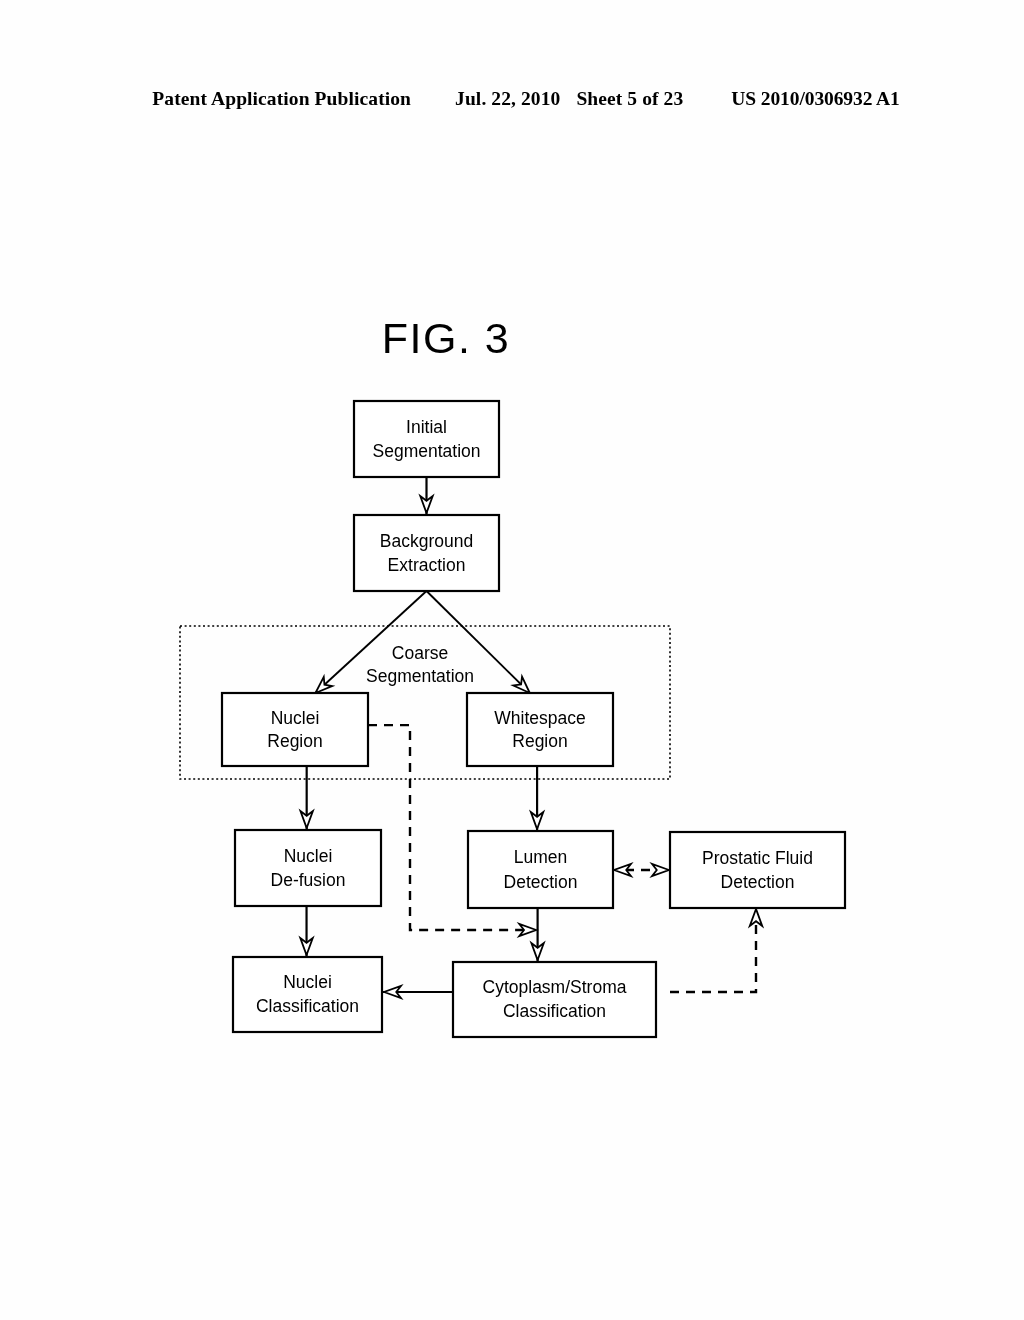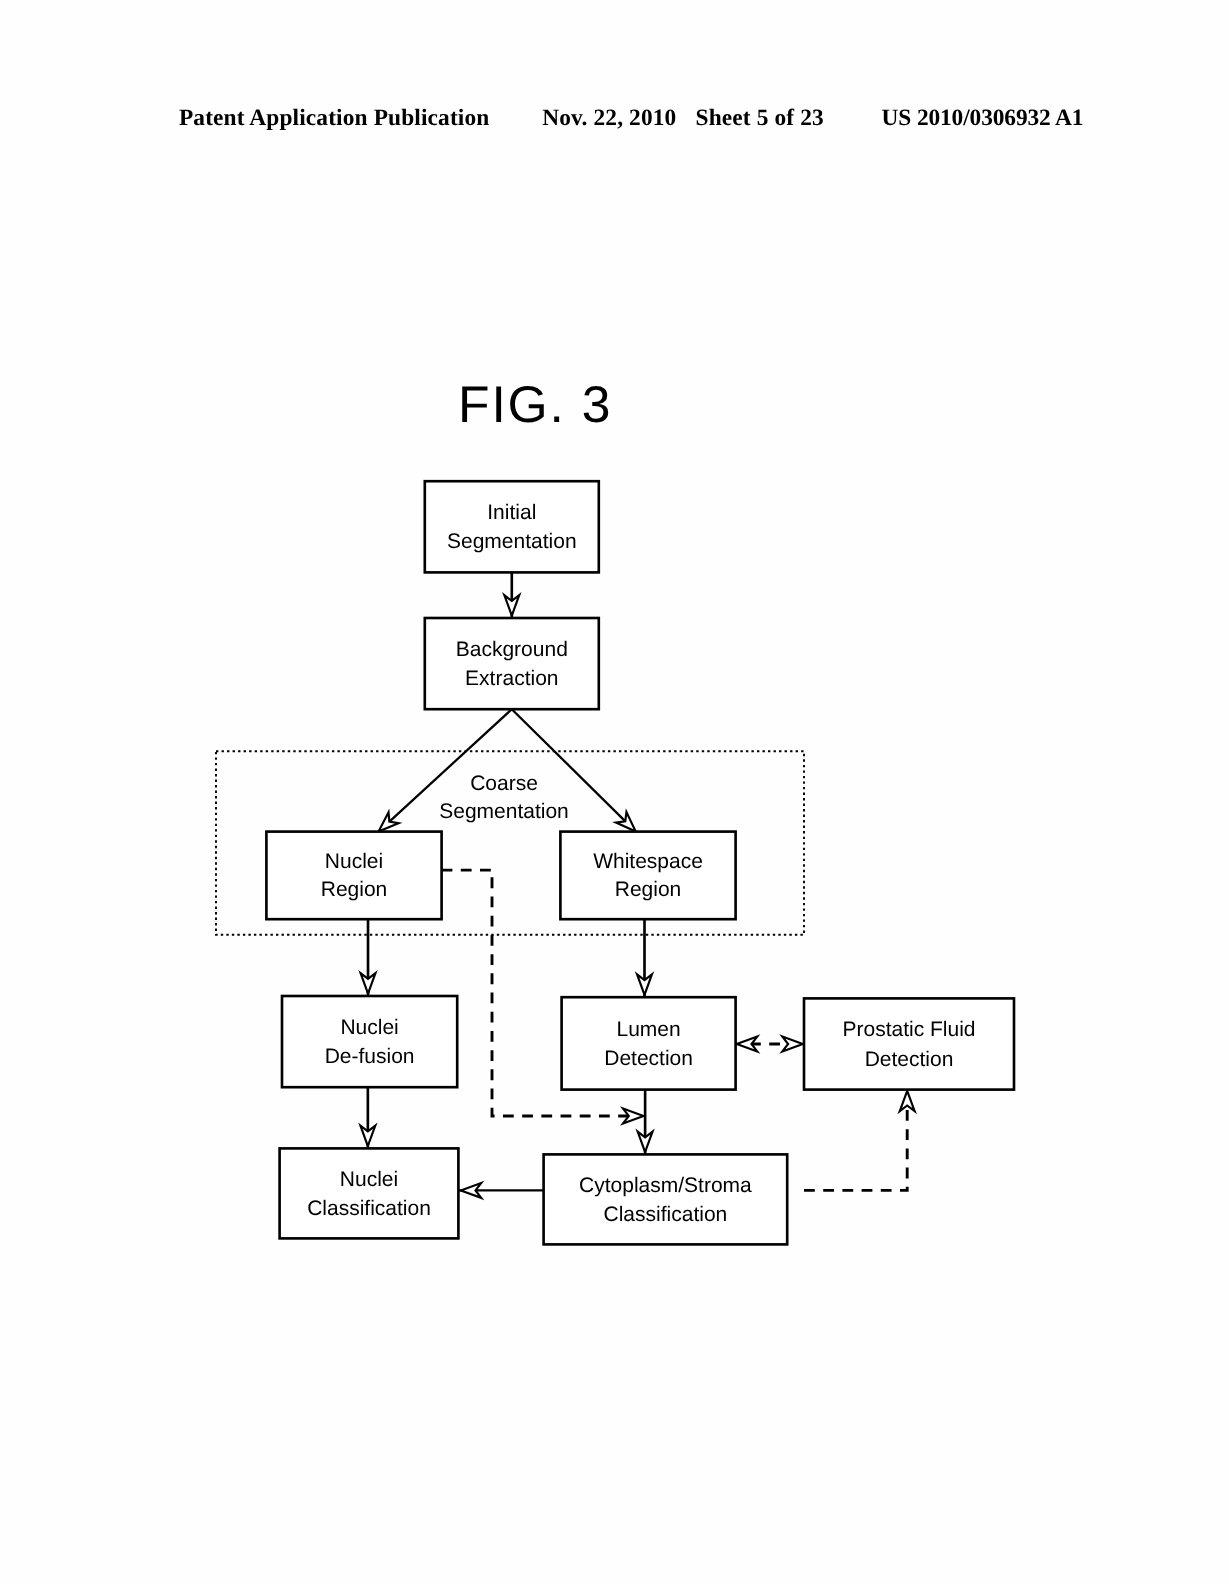--- a/index.html
+++ b/index.html
@@ -109,21 +109,21 @@
     dominant-baseline: middle;
   }
 </style>
 </head>
 <body>
 
 <div id="page">
 
   <div class="pat-header">
     <span class="seg-pub">Patent Application Publication</span>
-    <span class="seg-date">Nov. 22, 2010</span>
+    <span class="seg-date">Jul. 22, 2010</span>
     <span class="seg-sheet">Sheet 5 of 23</span>
     <span class="seg-num">US 2010/0306932 A1</span>
   </div>
 
   <div class="fig-title">FIG. 3</div>
 
   <svg id="flow-svg" viewBox="0 0 1024 1320">
     <g id="g-groups">
         <g>
           <rect x="180" y="626" width="490" height="153" class="group-rect"></rect>

